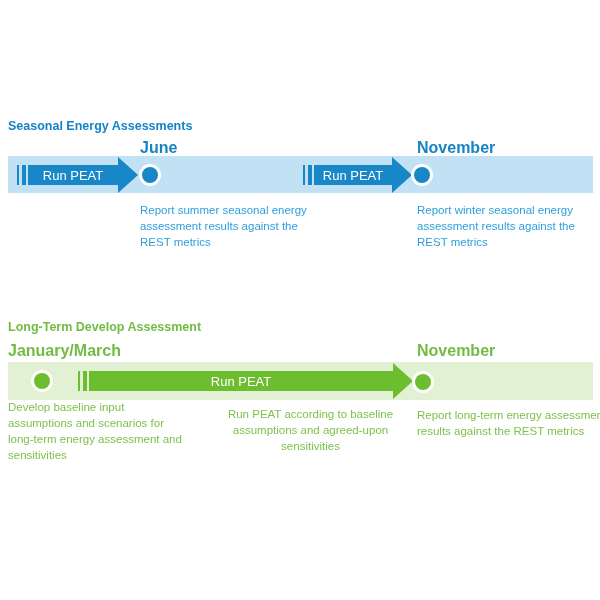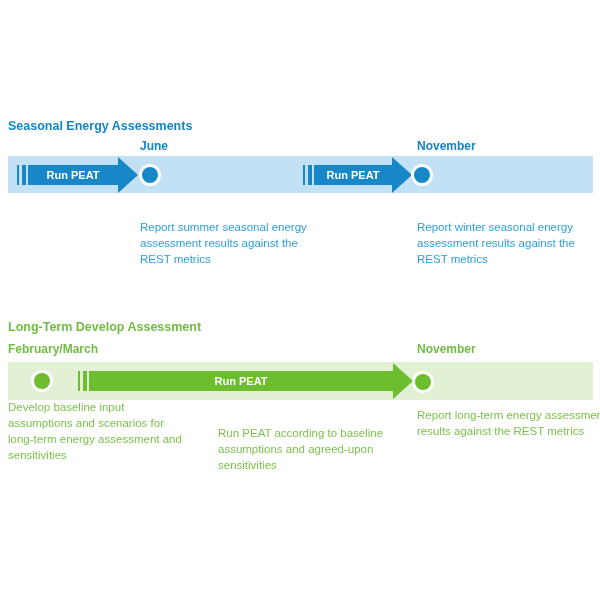--- a/index.html
+++ b/index.html
@@ -2,35 +2,35 @@
 <html><head>
 <meta charset="utf-8">
 <style>
   html,body{margin:0;padding:0;background:#ffffff;}
   .canvas{
     position:relative;width:600px;height:600px;background:#ffffff;overflow:hidden;
     font-family:"Liberation Sans", sans-serif;
   }
   .abs{position:absolute;}
   .sec-title{font-weight:bold;font-size:12.5px;letter-spacing:0;}
-  .ms-label{font-weight:bold;font-size:12px;}
+  .ms-label{font-weight:bold;font-size:16px;}
   .desc{font-size:11.5px;line-height:16px;white-space:pre-line;}
   .blue-h{color:#1484C6;}
-  .blue-t{color:#2E9FDC;margin-top:17px;}
+  .blue-t{color:#2E9FDC;}
   .green-h{color:#72BC44;}
   .green-t{color:#7CC24B;}
   .band{position:absolute;left:8px;width:585px;}
   .band.blue{background:#C3E1F4;height:37px;}
   .band.green{background:#E2F0D4;height:38px;}
   .arrow{position:absolute;height:36px;}
   .arrow .bar{position:absolute;top:8px;height:20px;}
   .arrow .b1{left:0;width:2px;}
   .arrow .b2{left:5px;width:4px;}
   .arrow .abody{position:absolute;top:8px;height:20px;display:flex;align-items:center;justify-content:center;}
-  .arrow .alabel{color:#ffffff;font-weight:bold;font-size:11px;}
+  .arrow .alabel{color:#ffffff;font-weight:normal;font-size:13px;}
   .arrow .head{position:absolute;top:0;width:0;height:0;border-top:18px solid transparent;border-bottom:18px solid transparent;}
   .arrow.blue .bar,.arrow.blue .abody{background:#1787C8;}
   .arrow.blue .head{border-left:20px solid #1787C8;}
   .arrow.green .bar,.arrow.green .abody{background:#6DBE2F;}
   .arrow.green .head{border-left:20px solid #6DBE2F;}
   .dot{position:absolute;width:22px;height:22px;border-radius:50%;background:#ffffff;display:flex;align-items:center;justify-content:center;}
   .dot i{display:block;width:16px;height:16px;border-radius:50%;}
   .dot.blue i{background:#1787C8;}
   .dot.green i{background:#6DBE2F;}
 </style>
@@ -79,21 +79,21 @@
 REST metrics</div>
 
     <div class="abs desc blue-t" style="left:417px;top:202px;width:190px;">Report winter seasonal energy
 assessment results against the
 REST metrics</div>
   </div>
 
   <div>
     <div class="abs sec-title green-h" style="left:8px;top:320px;">Long-Term Develop Assessment</div>
 
-    <div class="abs ms-label green-h" style="left:8px;top:342px;">February/March</div>
+    <div class="abs ms-label green-h" style="left:8px;top:342px;">January/March</div>
 
     <div class="abs ms-label green-h" style="left:417px;top:342px;">November</div>
 
     <div class="band green" style="top:362px;"></div>
 
     <div class="dot green" style="left:31px;top:370px;">
         <i></i>
       </div>
 
     <div class="arrow green" style="left:78px;top:363px;width:335px;">
@@ -107,21 +107,21 @@
 
     <div class="dot green" style="left:412px;top:371px;">
         <i></i>
       </div>
 
     <div class="abs desc green-t" style="left:8px;top:399px;width:205px;">Develop baseline input
 assumptions and scenarios for
 long-term energy assessment and
 sensitivities</div>
 
-    <div class="abs desc green-t" style="left:218px;top:425px;width:185px;">Run PEAT according to baseline
+    <div class="abs desc green-t" style="left:218px;top:406px;width:185px;text-align:center;">Run PEAT according to baseline
 assumptions and agreed-upon
 sensitivities</div>
 
     <div class="abs desc green-t" style="left:417px;top:407px;width:235px;">Report long-term energy assessment
 results against the REST metrics</div>
   </div>
 
 </div>
 
 </body></html>

